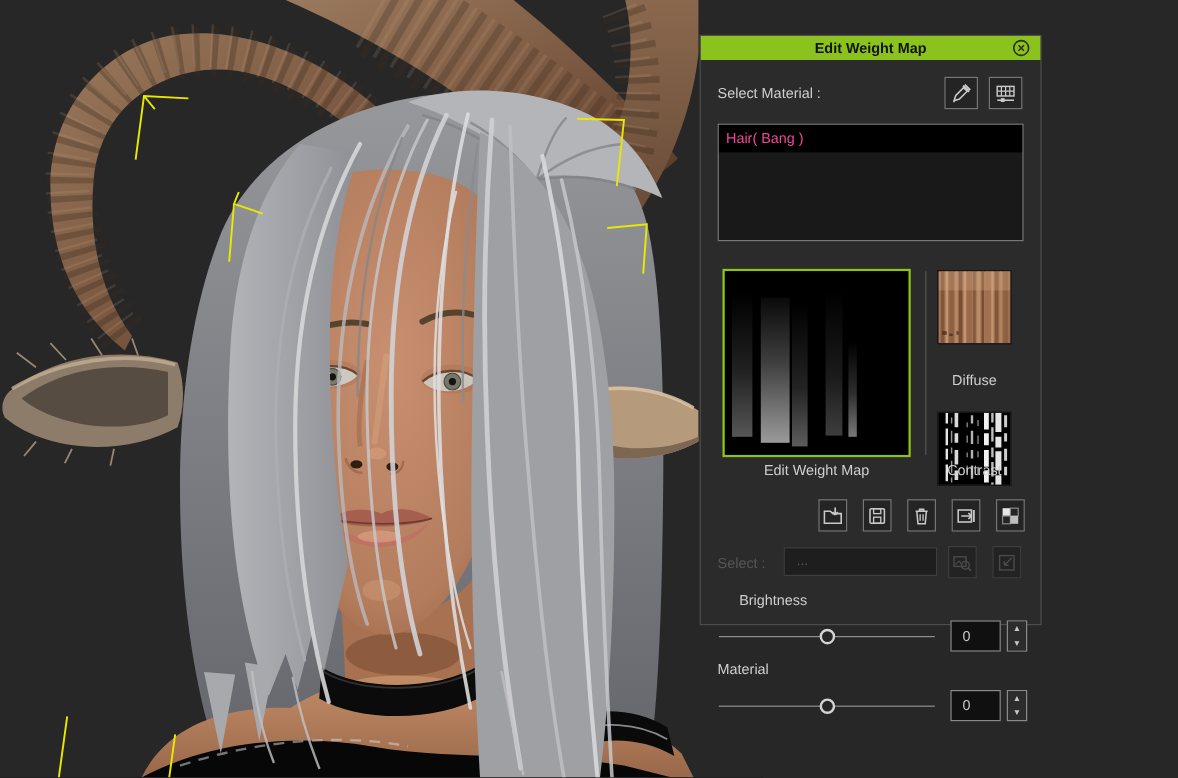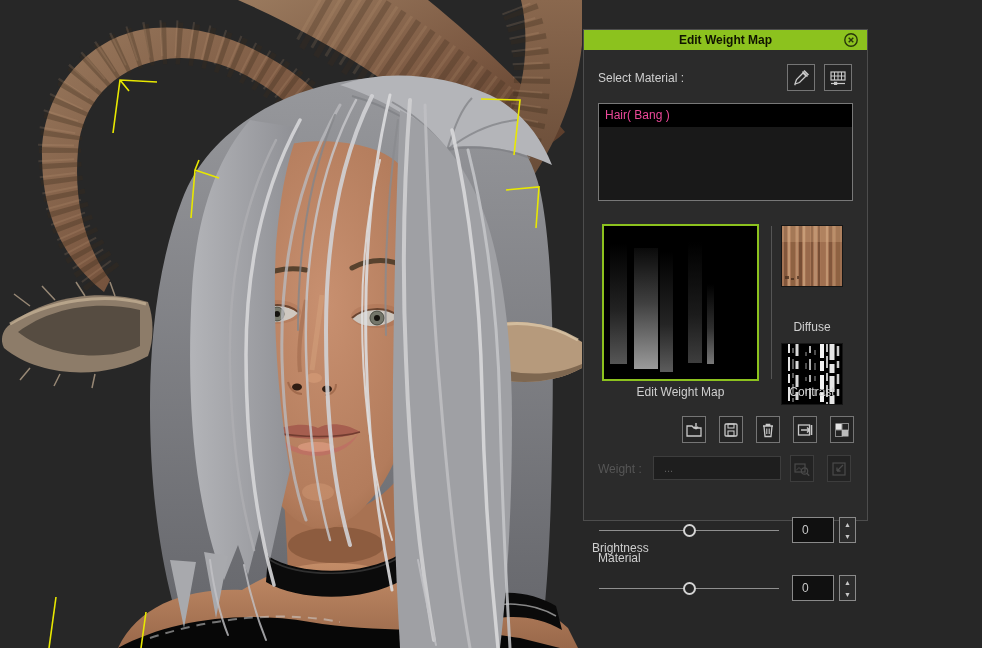--- a/index.html
+++ b/index.html
@@ -302,21 +302,21 @@
             <rect x="51" width="2" height="60" fill="#b08662"></rect>
           <rect x="54" width="4" height="60" fill="#8a5f40"></rect>
             <rect x="58" width="2" height="60" fill="#9c6f50"></rect>
         </g>
         <rect width="60" height="16" fill="#d8ab86" opacity="0.3"></rect>
         <rect x="3" y="50" width="4" height="3" fill="#4a2f1e" opacity="0.8"></rect>
         <rect x="9" y="52" width="3" height="2" fill="#4a2f1e" opacity="0.8"></rect>
         <rect x="15" y="50" width="2" height="3" fill="#4a2f1e" opacity="0.7"></rect>
       </svg>
     </div>
-    <span class="thumb-label" style="left:197px; top:290px; width:62px;">Diffuse</span>
+    <span class="thumb-label" style="left:197px; top:280px; width:62px;">Diffuse</span>
 
     <div class="thumb62" style="left:197px; top:313px;">
       <svg width="60" height="60" viewBox="0 0 60 60">
         <rect width="60" height="60" fill="#000"></rect>
         <g stroke="#fff">
           <line x1="7" y1="0" x2="7" y2="60" stroke-width="2" stroke-dasharray="9 4 14 3" opacity="0.9"></line>
           <line x1="11" y1="4" x2="11" y2="58" stroke-width="1.2" stroke-dasharray="5 6 10 4" opacity="0.6"></line>
           <line x1="15" y1="0" x2="15" y2="60" stroke-width="3" stroke-dasharray="12 5 8 6" opacity="0.85"></line>
           <line x1="24" y1="8" x2="24" y2="54" stroke-width="1.2" stroke-dasharray="4 7 6 8" opacity="0.5"></line>
           <line x1="28" y1="2" x2="28" y2="60" stroke-width="2" stroke-dasharray="7 6 11 5" opacity="0.7"></line>
@@ -359,38 +359,38 @@
     </button>
     <button class="icon-btn sm" style="left:246px; top:386px;">
       <svg width="18" height="18" viewBox="0 0 18 18">
         <rect x="2.5" y="2.5" width="6.5" height="6.5" fill="#e6e6e6"></rect>
         <rect x="9" y="2.5" width="6.5" height="6.5" fill="none" stroke="#8a8a8a" stroke-width="1"></rect>
         <rect x="2.5" y="9" width="6.5" height="6.5" fill="none" stroke="#8a8a8a" stroke-width="1"></rect>
         <rect x="9" y="9" width="6.5" height="6.5" fill="#bdbdbd"></rect>
       </svg>
     </button>
 
-    <span class="lbl dis" style="left:14px; top:432px;">Weight :</span>
+    <span class="lbl dis" style="left:14px; top:432px;">Select :</span>
     <input class="field" style="left: 69px; top: 426px; width: 128px;" readonly="" value="...">
     <button class="icon-btn sm dis" style="left:206px; top:425px;">
       <svg width="18" height="18" viewBox="0 0 18 18">
         <rect x="2" y="4" width="10" height="8" fill="none" stroke="#4a4a4a" stroke-width="1.2"></rect>
         <path d="M3,10.5 L6,7.5 L8.5,10" stroke="#4a4a4a" stroke-width="1" fill="none"></path>
         <circle cx="11.5" cy="11" r="3.2" fill="none" stroke="#4a4a4a" stroke-width="1.2"></circle>
         <path d="M13.8,13.3 L16.2,15.7" stroke="#4a4a4a" stroke-width="1.4"></path>
       </svg>
     </button>
     <button class="icon-btn sm dis" style="left:243px; top:425px;">
       <svg width="18" height="18" viewBox="0 0 18 18">
         <rect x="3" y="3" width="12" height="12" fill="none" stroke="#4a4a4a" stroke-width="1.2"></rect>
         <path d="M13,5 L7,11 M7,11 V7.5 M7,11 H10.5" stroke="#4a4a4a" stroke-width="1.3" fill="none"></path>
       </svg>
     </button>
 
-    <span class="lbl" style="left:8px; top:463px;margin-top:48px;">Brightness</span>
+    <span class="lbl" style="left:32px; top:463px;">Brightness</span>
     <div class="slider-track" style="left:15px; top:500px;"></div>
     <div class="slider-handle" style="left:99px; top:494px;"></div>
     <input class="numbox" style="left: 208px; top: 487px;" value="0">
     <div class="spinner" style="left:255px; top:487px;">
       <button class="spin-btn">▲</button>
       <button class="spin-btn">▼</button>
     </div>
 
     <span class="lbl" style="left:14px; top:521px;">Material</span>
     <div class="slider-track" style="left:15px; top:558px;"></div>

